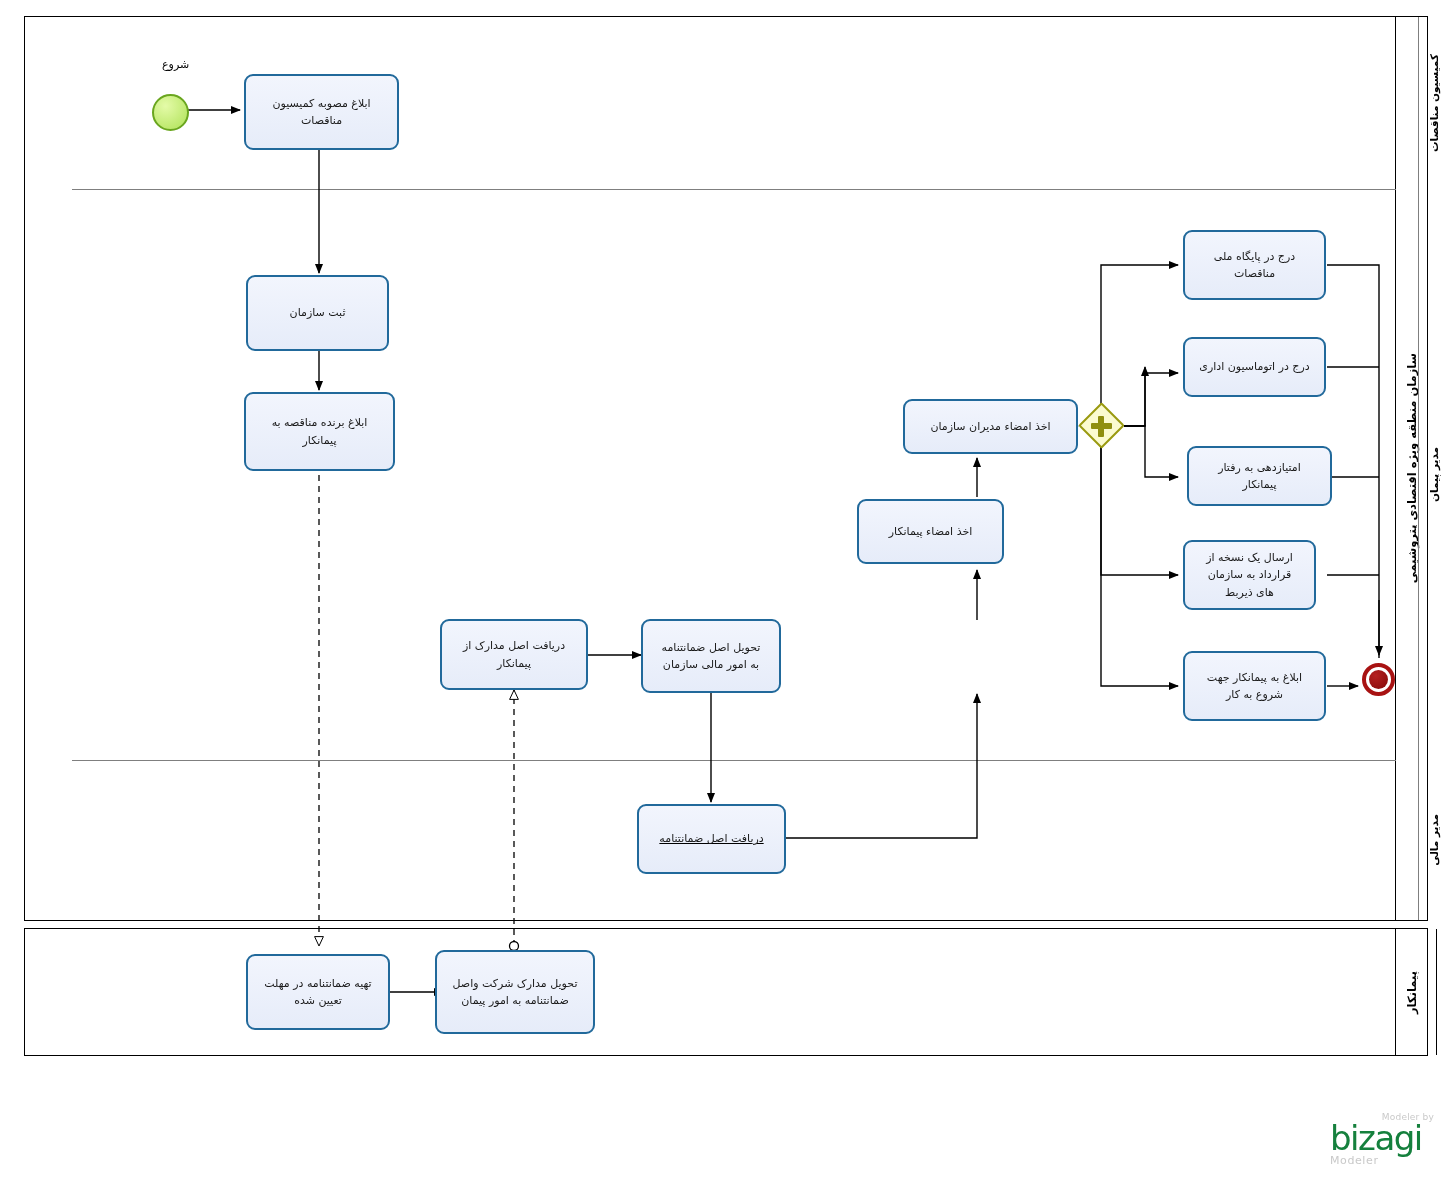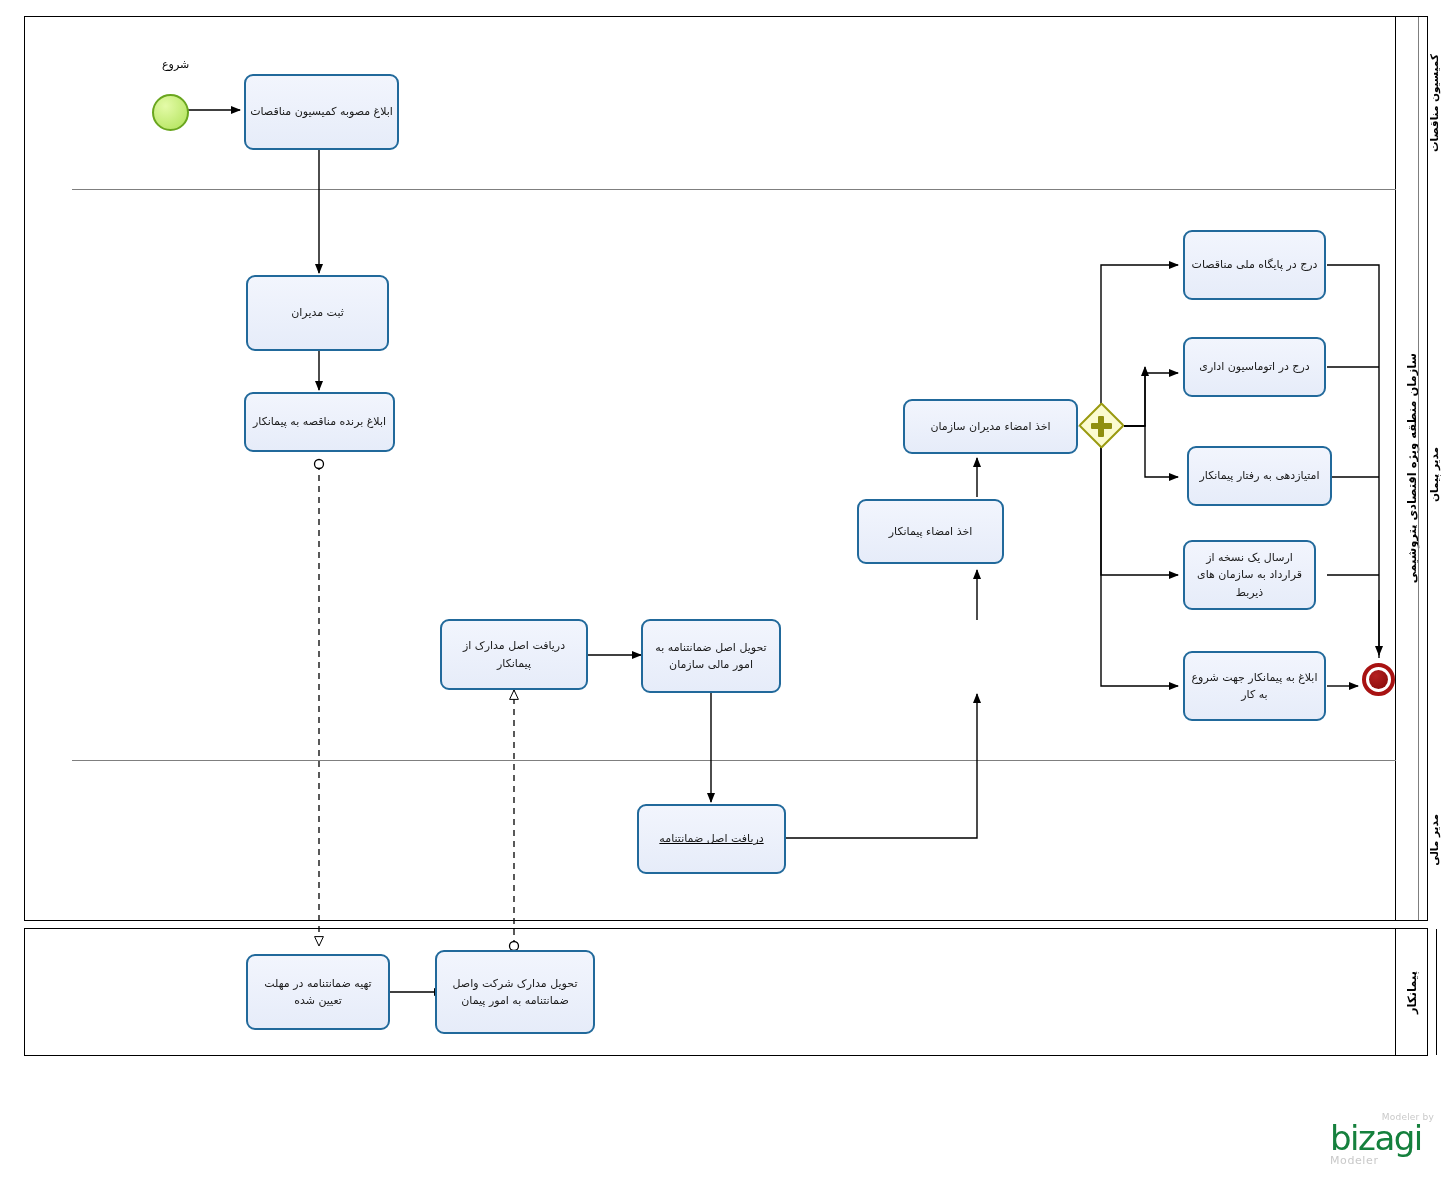--- a/index.html
+++ b/index.html
@@ -24,21 +24,21 @@
   
   .title-box{position:absolute;border:1px solid #000;background:#fff;
       display:flex;align-items:center;justify-content:center;box-sizing:border-box;}
   .title-box span{font-size:16px;font-weight:bold;color:#000;}
 
   
   .task{position:absolute;box-sizing:border-box;border:2px solid #21699b;
       border-radius:9px;background:#eaeefb;
       background:linear-gradient(180deg,#f2f5fd 0%,#e6ecf9 100%);
       display:flex;align-items:center;justify-content:center;text-align:center;
-      padding:3px 4px;}
+      padding:3px 13px;}
   .task span{font-size:11px;line-height:1.55;color:#1a1a1a;}
 
   
   .ev-start{position:absolute;border-radius:50%;border:2px solid #6aa61f;
       background:#cdf07b;
       background:radial-gradient(circle at 35% 30%,#e4fba8 0%,#bce86b 75%);}
   .ev-end{position:absolute;border-radius:50%;border:4px solid #a81212;
       background:#fff;box-sizing:border-box;}
   .ev-end-inner{position:absolute;border-radius:50%;background:#9d1111;
       background:radial-gradient(circle at 35% 30%,#b52020 0%,#8d0d0d 80%);}
@@ -159,24 +159,24 @@
   </svg>
 
   <div class="ev-start" style="left:152px;top:94px;width:33px;height:33px;"></div>
   <div class="free-label" style="left:162px;top:58px;">شروع</div>
 
   <div class="task" style="left:244px;top:74px;width:155px;height:76px;">
     <span>ابلاغ مصوبه کمیسیون مناقصات</span>
   </div>
 
   <div class="task" style="left:246px;top:275px;width:143px;height:76px;">
-    <span>ثبت مدیران</span>
-  </div>
-
-  <div class="task" style="left:244px;top:392px;width:151px;height:60px;">
+    <span>ثبت سازمان</span>
+  </div>
+
+  <div class="task" style="left:244px;top:392px;width:151px;height:79px;">
     <span>ابلاغ برنده مناقصه به پیمانکار</span>
   </div>
 
   <div class="task" style="left:440px;top:619px;width:148px;height:71px;">
     <span>دریافت اصل مدارک از پیمانکار</span>
   </div>
 
   <div class="task" style="left:641px;top:619px;width:140px;height:74px;justify-content:center;">
     <span>تحویل اصل ضمانتنامه به امور مالی سازمان</span>
   </div>

